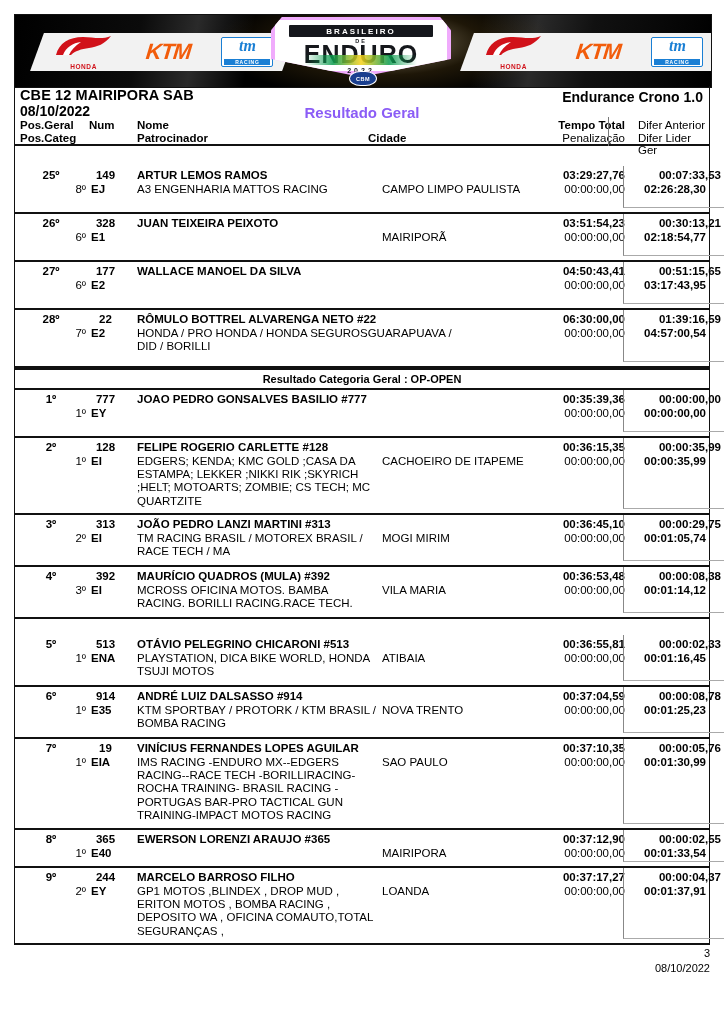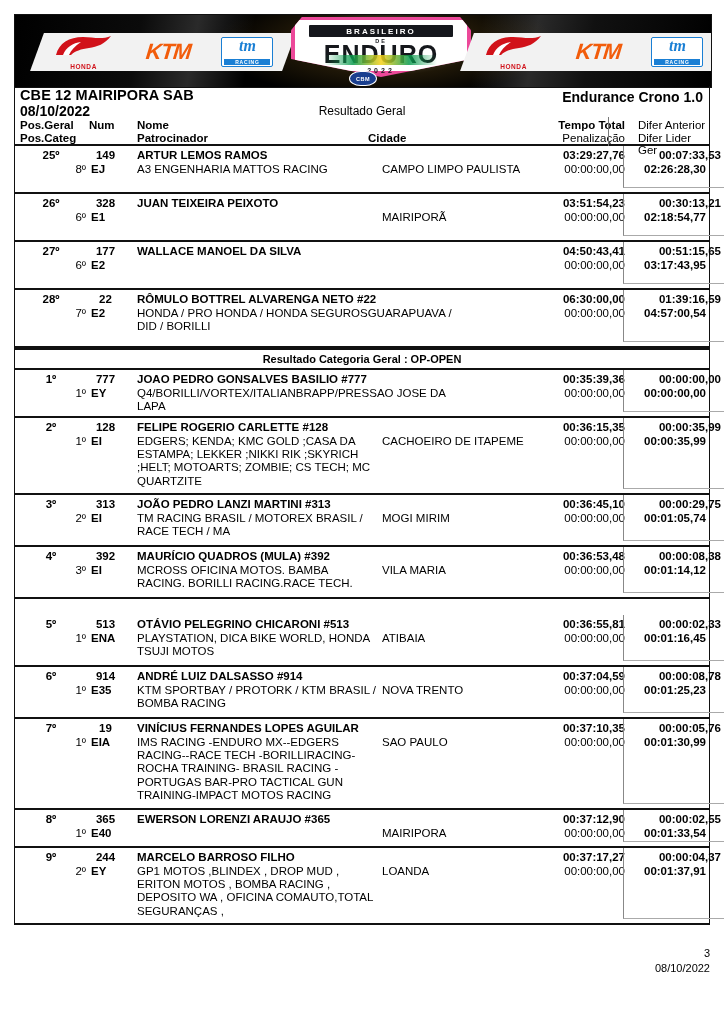--- a/index.html
+++ b/index.html
@@ -42,21 +42,21 @@
   
   .tm{width:52px;height:30px;position:relative;display:block;}
   .tm .box{position:absolute;inset:0;background:#fff;border:1.5px solid #1a7fd4;border-radius:2px;}
   .tm .lbl{position:absolute;left:0;right:0;top:1px;text-align:center;font-size:16px;font-weight:bold;
     font-style:italic;color:#1a7fd4;font-family:"Liberation Serif",serif;line-height:16px;}
   .tm .sub{position:absolute;left:3px;right:3px;bottom:2px;text-align:center;font-size:5px;font-weight:bold;
     color:#fff;background:#1a7fd4;letter-spacing:.8px;}
 
   
   .enduro{position:absolute;left:240px;top:0px;width:216px;height:72px;}
-  .ebadge{position:absolute;left:36px;top:2px;width:180px;height:60px;background:#ec4899;
+  .ebadge{position:absolute;left:16px;top:2px;width:180px;height:60px;background:#f0abfc;
     clip-path:polygon(6% 0,94% 0,100% 22%,100% 70%,50% 100%,0 70%,0 22%);
     box-shadow:0 0 0 2px #111;}
   .ebadge-in{position:absolute;left:4px;top:3px;right:4px;bottom:6px;background:#fff;}
   .e-top{position:absolute;left:14px;right:14px;top:5px;height:12px;background:#15171c;border-radius:1px;
     display:flex;align-items:center;justify-content:center;}
   .e-top span{color:#fff;font-size:8px;font-weight:bold;letter-spacing:2px;font-family:"Liberation Sans",sans-serif;}
   .e-de{position:absolute;left:0;right:0;top:18px;text-align:center;font-size:5.5px;font-weight:bold;color:#15171c;letter-spacing:2px;}
   .e-main{position:absolute;left:0;right:0;top:22px;text-align:center;font-size:25px;font-weight:bold;
     color:#15171c;letter-spacing:1px;line-height:25px;font-family:"Liberation Sans",sans-serif;}
   .e-year{position:absolute;left:0;right:0;top:47px;text-align:center;font-size:7px;font-weight:bold;
@@ -67,21 +67,21 @@
   .e-cbm span{color:#fff;font-size:5.5px;font-weight:bold;letter-spacing:.5px;}
   .e-green{position:absolute;left:30px;right:30px;bottom:6px;height:10px;
     background:linear-gradient(90deg,rgba(10,155,78,0) 0%,rgba(10,155,78,.85) 25%,rgba(247,209,23,.85) 50%,rgba(10,155,78,.85) 75%,rgba(10,155,78,0) 100%);}
 
   
   .titlebox{position:absolute;left:14px;top:86px;width:696px;height:60px;
     border-left:1.5px solid #111;border-right:1.5px solid #111;border-bottom:2px solid #111;
     box-sizing:border-box;}
   .t-event{position:absolute;left:5px;top:1px;font-size:14.5px;font-weight:bold;color:#000;letter-spacing:.1px;}
   .t-date{position:absolute;left:5px;top:17px;font-size:14px;font-weight:bold;color:#000;}
-  .t-center{position:absolute;left:0;right:0;top:18px;text-align:center;font-size:12px;font-weight:normal;color:#000000;}
+  .t-center{position:absolute;left:0;right:0;top:18px;text-align:center;font-size:15px;font-weight:bold;color:#8b5cf6;}
   .t-soft{position:absolute;right:6px;top:3px;font-size:14px;font-weight:bold;color:#000;}
   .h-posgeral{position:absolute;left:5px;top:33px;font-size:11.5px;font-weight:bold;}
   .h-num{position:absolute;left:74px;top:33px;font-size:11.5px;font-weight:bold;}
   .h-nome{position:absolute;left:122px;top:33px;font-size:11.5px;font-weight:bold;}
   .h-poscateg{position:absolute;left:5px;top:46px;font-size:11.5px;font-weight:bold;}
   .h-patro{position:absolute;left:122px;top:46px;font-size:11.5px;font-weight:bold;}
   .h-cidade{position:absolute;left:353px;top:46px;font-size:11.5px;font-weight:bold;}
   .h-tempo{position:absolute;left:530px;top:33px;width:80px;text-align:right;font-size:11.5px;font-weight:bold;}
   .h-pen{position:absolute;left:530px;top:46px;width:80px;text-align:right;font-size:11.5px;font-weight:normal;}
   .h-dif1{position:absolute;left:623px;top:33px;font-size:11.5px;font-weight:normal;}
@@ -192,21 +192,21 @@
     <div class="h-patro">Patrocinador</div>
     <div class="h-cidade">Cidade</div>
     <div class="h-tempo">Tempo Total</div>
     <div class="h-pen">Penalização</div>
     <div class="h-dif1">Difer Anterior</div>
     <div class="h-dif2">Difer Lider Ger</div>
   </div>
   <div class="vline"></div>
 
   <div class="tbl" id="results-table">
-      <div class="row" style="height: 48px;">
+      <div class="row" style="height: 48px; margin-top: 20px;">
         <div class="cell c-posg">25º</div>
         <div class="cell c-num">149</div>
         <div class="cell c-nome">ARTUR LEMOS RAMOS</div>
         <div class="cell c-posc">8º</div>
         <div class="cell c-cat">EJ</div>
         <div class="cell c-patro">A3 ENGENHARIA MATTOS RACING</div>
         <div class="cell c-cidade">CAMPO LIMPO PAULISTA</div>
         <div class="cell c-tempo">03:29:27,76</div>
         <div class="cell c-pen">00:00:00,00</div>
         <div class="difbox" style="height: 42px;"></div>
@@ -257,21 +257,20 @@
       </div>
       <div class="sectionband">
         <div class="lbl">Resultado Categoria Geral : OP-OPEN</div>
       </div>
       <div class="row" style="height: 48px;">
         <div class="cell c-posg">1º</div>
         <div class="cell c-num">777</div>
         <div class="cell c-nome">JOAO PEDRO GONSALVES BASILIO #777</div>
         <div class="cell c-posc">1º</div>
         <div class="cell c-cat">EY</div>
-        <div class="cell c-patro wide">Q4/BORILLI/VORTEX/ITALIANBRAPP/PRESSAO JOSE DA LAPA</div>
         <div class="cell c-cidade"></div>
         <div class="cell c-tempo">00:35:39,36</div>
         <div class="cell c-pen">00:00:00,00</div>
         <div class="difbox" style="height: 42px;"></div>
         <div class="c-dif1">00:00:00,00</div>
         <div class="c-dif2">00:00:00,00</div>
       </div>
       <div class="row" style="height: 77px;">
         <div class="cell c-posg">2º</div>
         <div class="cell c-num">128</div>

